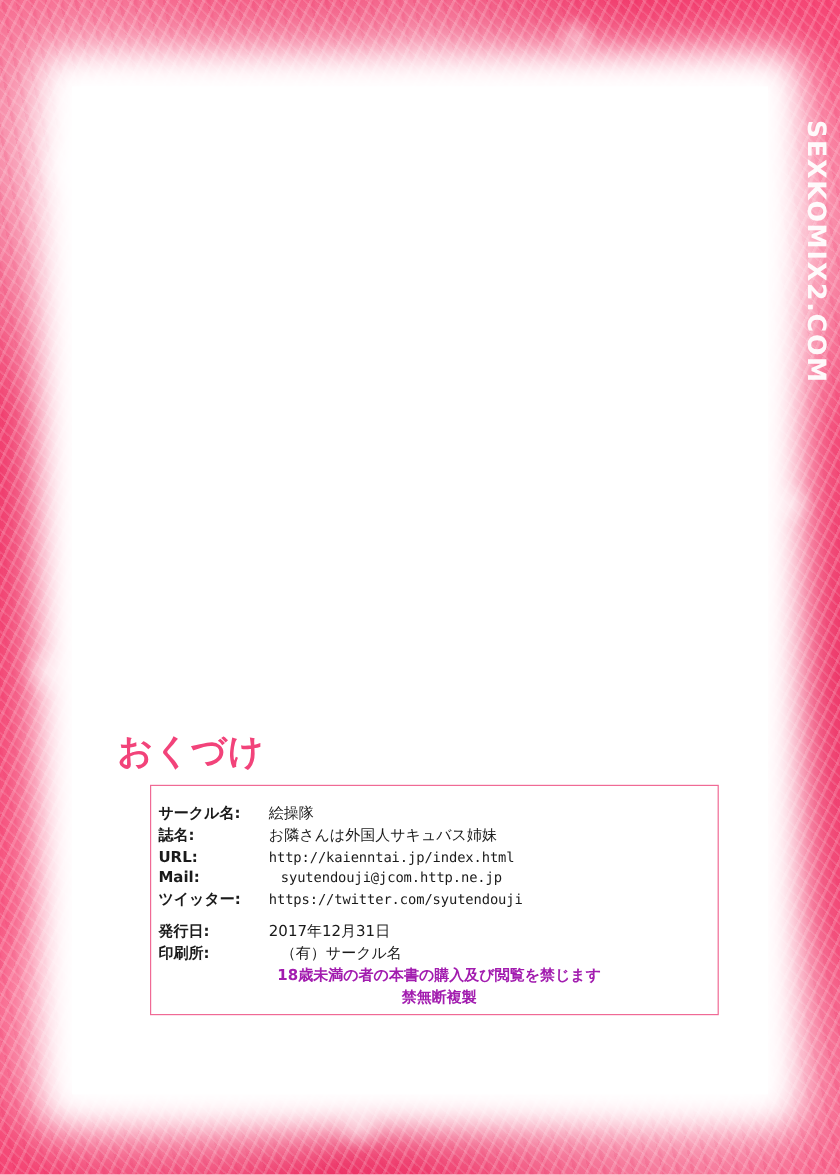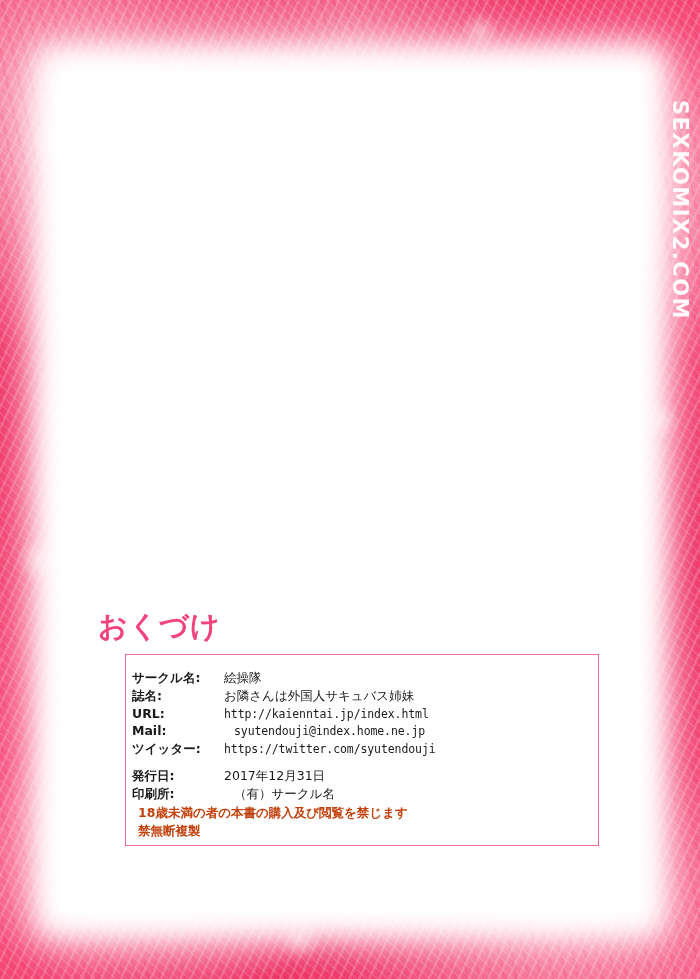--- a/index.html
+++ b/index.html
@@ -171,24 +171,25 @@
   .cvalue.indent {
     padding-left: 10px;
   }
   .crow.gap-top {
     margin-top: 9px;
   }
   .cnote {
     font-family: "DejaVu Sans", sans-serif;
     font-weight: bold;
     font-size: 12.5px;
-    color: #c2410c;
+    color: #a21caf;
     line-height: 1.45;
     padding-left: 6px;
     white-space: nowrap;
+    text-align: center;
   }
   .cnote.first {
     margin-top: 2px;
   }
 </style>
 </head>
 <body>
 
 <div class="page">
 
@@ -215,21 +216,21 @@
       <div class="crow">
         <span class="clabel">誌名:</span>
         <span class="cvalue">お隣さんは外国人サキュバス姉妹</span>
       </div>
       <div class="crow">
         <span class="clabel">URL:</span>
         <span class="cvalue mono">http://kaienntai.jp/index.html</span>
       </div>
       <div class="crow">
         <span class="clabel">Mail:</span>
-        <span class="cvalue mono indent">syutendouji@index.home.ne.jp</span>
+        <span class="cvalue mono indent">syutendouji@jcom.http.ne.jp</span>
       </div>
       <div class="crow">
         <span class="clabel">ツイッター:</span>
         <span class="cvalue mono">https://twitter.com/syutendouji</span>
       </div>
 
       <div class="crow gap-top">
         <span class="clabel">発行日:</span>
         <span class="cvalue">2017年12月31日</span>
       </div>

